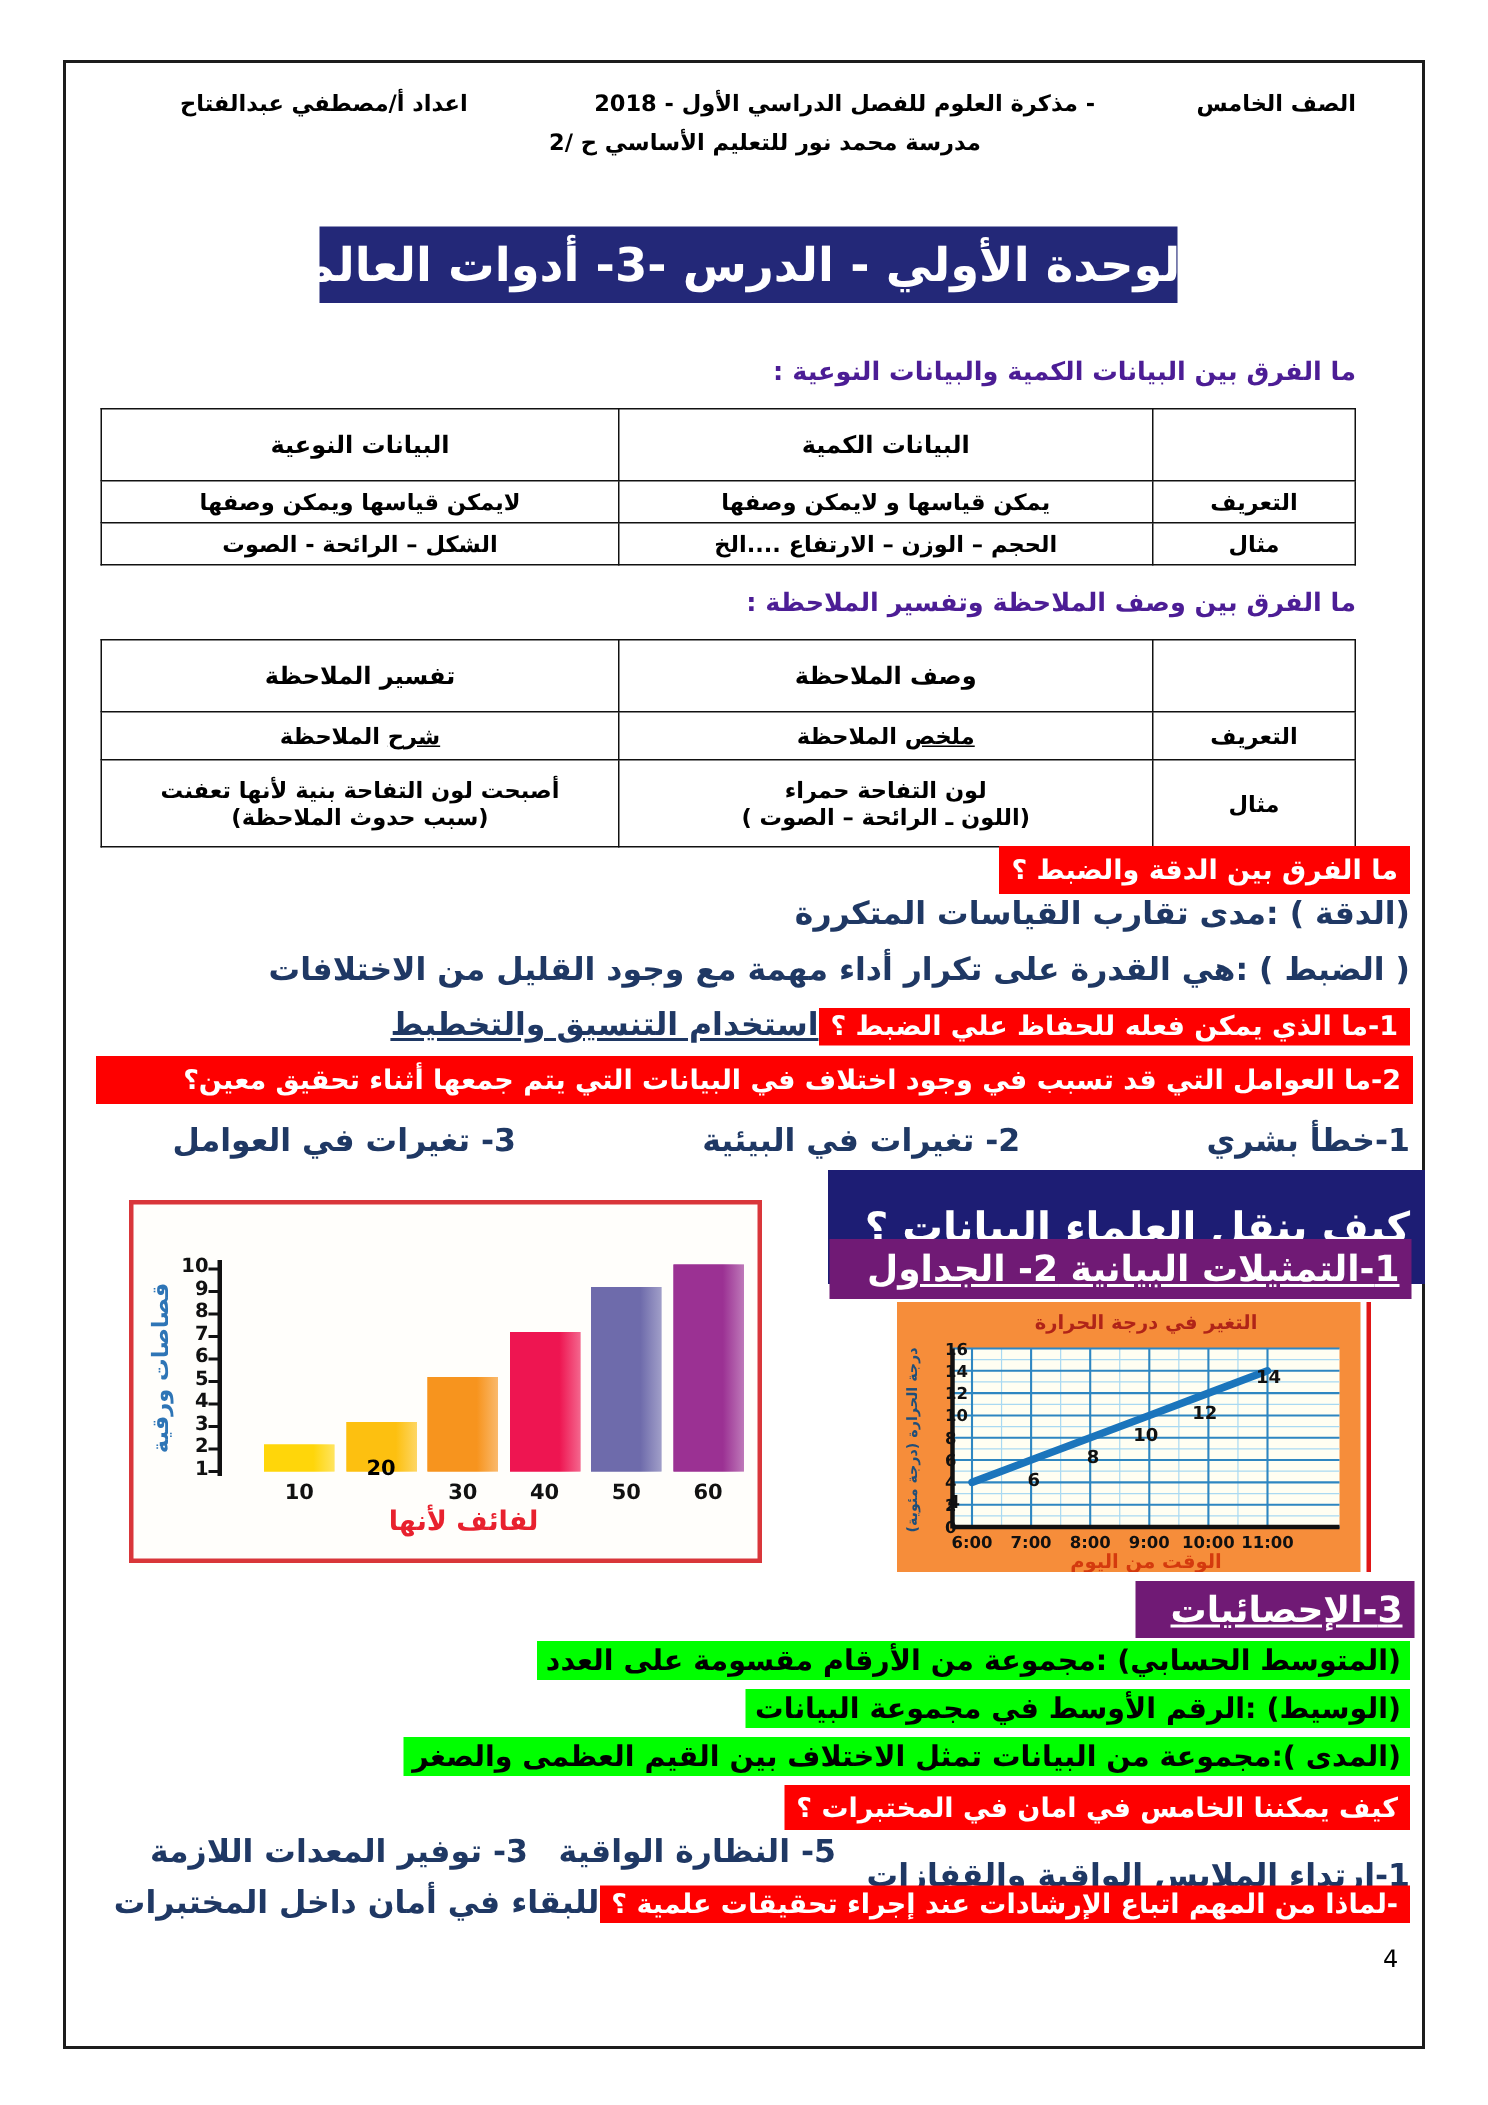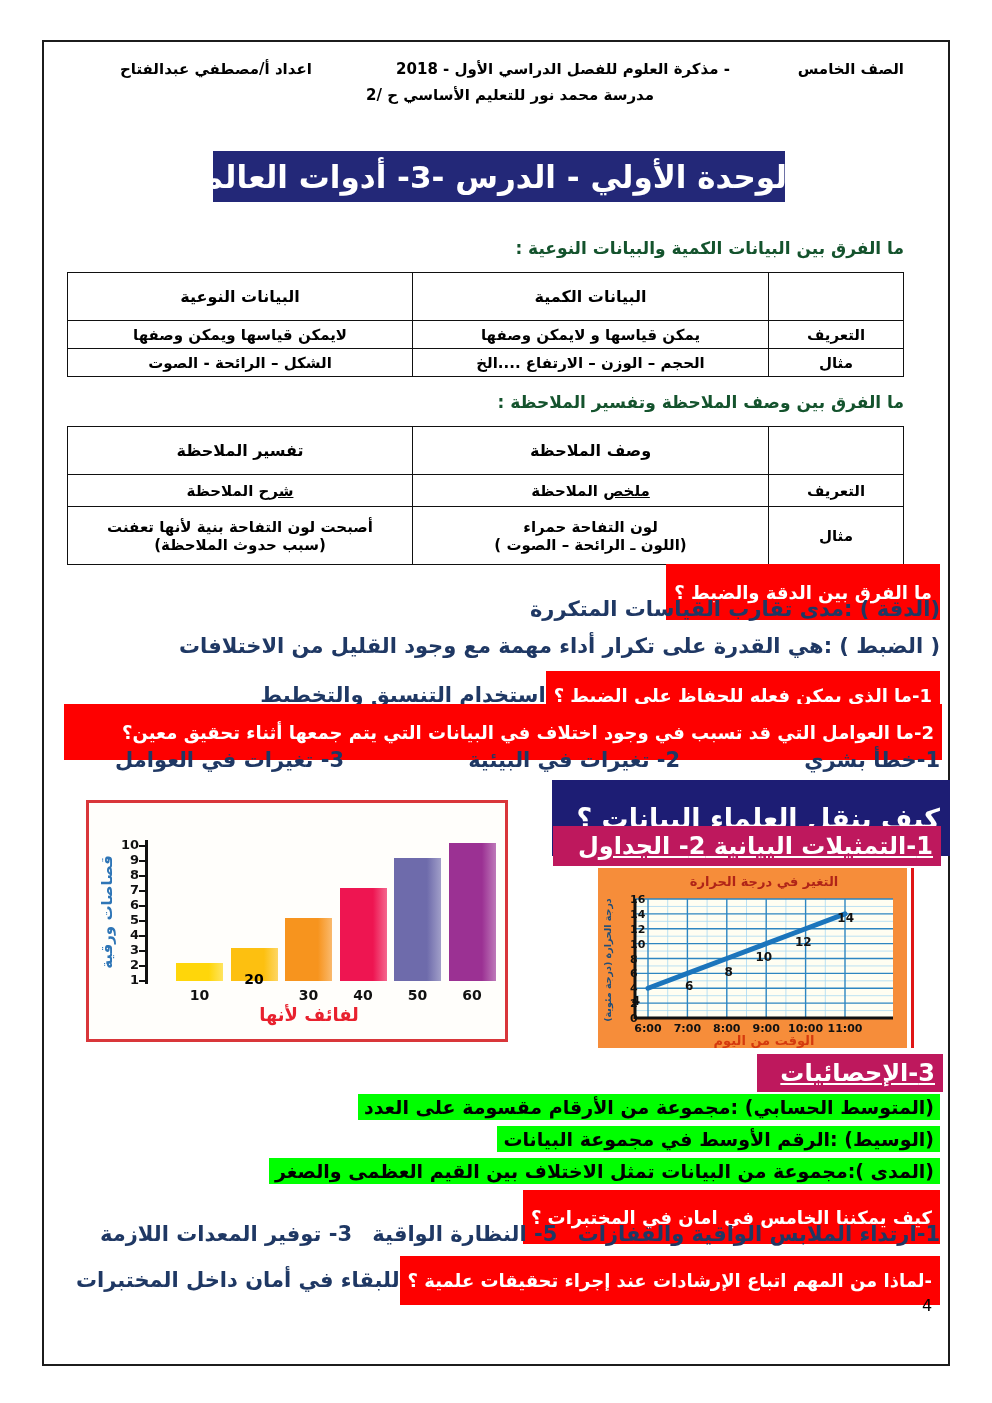--- a/index.html
+++ b/index.html
@@ -3,32 +3,32 @@
 <meta charset="utf-8">
 <style>
   html,body{margin:0;padding:0;background:#ffffff;}
   body{font-family:"DejaVu Sans","Liberation Sans",sans-serif;}
   .page{position:relative;width:992px;height:1403px;background:#ffffff;overflow:hidden;direction:rtl;}
   .abs{position:absolute;}
   .frame{position:absolute;left:42px;top:40px;width:904px;height:1322px;border:2.5px solid #1c1c1c;}
   .hdr{color:#000;font-weight:bold;font-size:15px;white-space:nowrap;}
   .title-bar{left:213px;top:151px;width:572px;height:51px;background:#232878;color:#fff;
              font-weight:bold;font-size:31px;display:flex;align-items:center;justify-content:center;white-space:nowrap;}
-  .red-head{color:#14532d;font-weight:bold;font-size:17px;white-space:nowrap;}
+  .red-head{color:#4c1d95;font-weight:bold;font-size:17px;white-space:nowrap;}
   table.tbl{border-collapse:collapse;table-layout:fixed;direction:rtl;}
   table.tbl td,table.tbl th{border:1.6px solid #111;color:#000;font-weight:bold;text-align:center;vertical-align:middle;padding:0 6px;}
   table.tbl th{font-size:16px;}
   table.tbl td{font-size:15px;}
   .u{text-decoration:underline;}
   .chip-red{background:#fe0000;color:#ffffff;font-weight:bold;display:inline-flex;align-items:center;
-            padding:14px 8px;font-size:18px;white-space:nowrap;}
+            padding:2px 8px;font-size:18px;white-space:nowrap;}
   .blue-line{color:#1f3864;font-weight:bold;font-size:20px;white-space:nowrap;}
   .navy-strip{background:#1d1d74;color:#ffffff;font-weight:bold;font-size:27px;display:flex;align-items:center;
               padding:16px 10px;white-space:nowrap;}
-  .magenta-strip{background:#be185d;color:#ffffff;font-weight:bold;font-size:24px;display:flex;align-items:center;
+  .magenta-strip{background:#701a75;color:#ffffff;font-weight:bold;font-size:24px;display:flex;align-items:center;
                  padding:0 8px;white-space:nowrap;text-decoration:underline;}
   .green-line{background:#00ff00;color:#000;font-weight:bold;font-size:19px;display:inline-flex;align-items:center;
               padding:2px 6px;white-space:nowrap;}
   .spread{display:flex;justify-content:space-between;direction:rtl;}
   .bar-box{left:86px;top:800px;width:416px;height:236px;background:#fffefb;border:3px solid #d9363a;}
   .bar-inner{position:relative;width:100%;height:100%;}
   .line-panel{left:598px;top:868px;width:309px;height:180px;background:#f68d3a;}
   .red-vline{left:911px;top:868px;width:3px;height:180px;background:#e01616;}
   .pagenum{color:#000;font-size:16px;font-weight:normal;}
 </style>
@@ -221,21 +221,21 @@
   </div>
   <div class="abs red-vline"></div>
 
   <div class="abs magenta-strip" style="left:757px;top:1054px;width:170px;height:38px;">3-الإحصائيات</div>
   <div class="abs green-line" style="right:52px;top:1094px;">(المتوسط الحسابي) :مجموعة من الأرقام مقسومة على العدد</div>
   <div class="abs green-line" style="right:52px;top:1126px;">(الوسيط) :الرقم الأوسط في مجموعة البيانات</div>
   <div class="abs green-line" style="right:52px;top:1158px;">(المدى ):مجموعة من البيانات تمثل الاختلاف بين القيم العظمى والصغر</div>
 
   <div class="abs chip-red" style="right:52px;top:1190px;height:26px;">كيف يمكننا الخامس في امان في المختبرات ؟</div>
   <div class="abs spread" style="left:100px;right:52px;top:1222px;">
-    <span class="blue-line" style="font-size:21px;">1-ارتداء الملابس الواقية والقفازات</span>
+    <span class="blue-line" style="font-size:21px;margin-top:16px;">1-ارتداء الملابس الواقية والقفازات</span>
     <span class="blue-line" style="font-size:21px;">5- النظارة الواقية</span>
     <span class="blue-line" style="font-size:21px;">3- توفير المعدات اللازمة</span>
   </div>
   <div class="abs" style="right:52px;top:1256px;white-space:nowrap;">
     <span class="chip-red" style="font-size:18px;">-لماذا من المهم اتباع الإرشادات عند إجراء تحقيقات علمية  ؟</span><span class="blue-line" style="font-size:21px;">للبقاء في أمان داخل المختبرات</span>
   </div>
 
   <div class="abs pagenum" style="left:922px;top:1296px;">4</div>
 </div>
 

